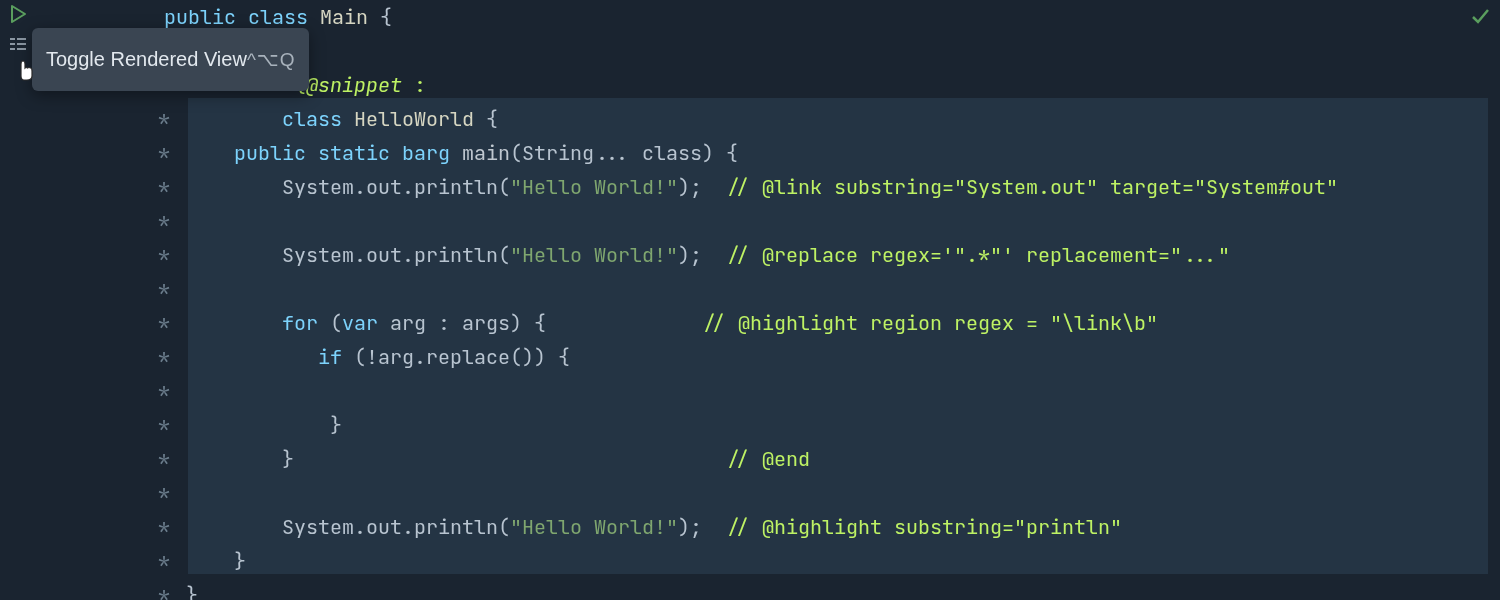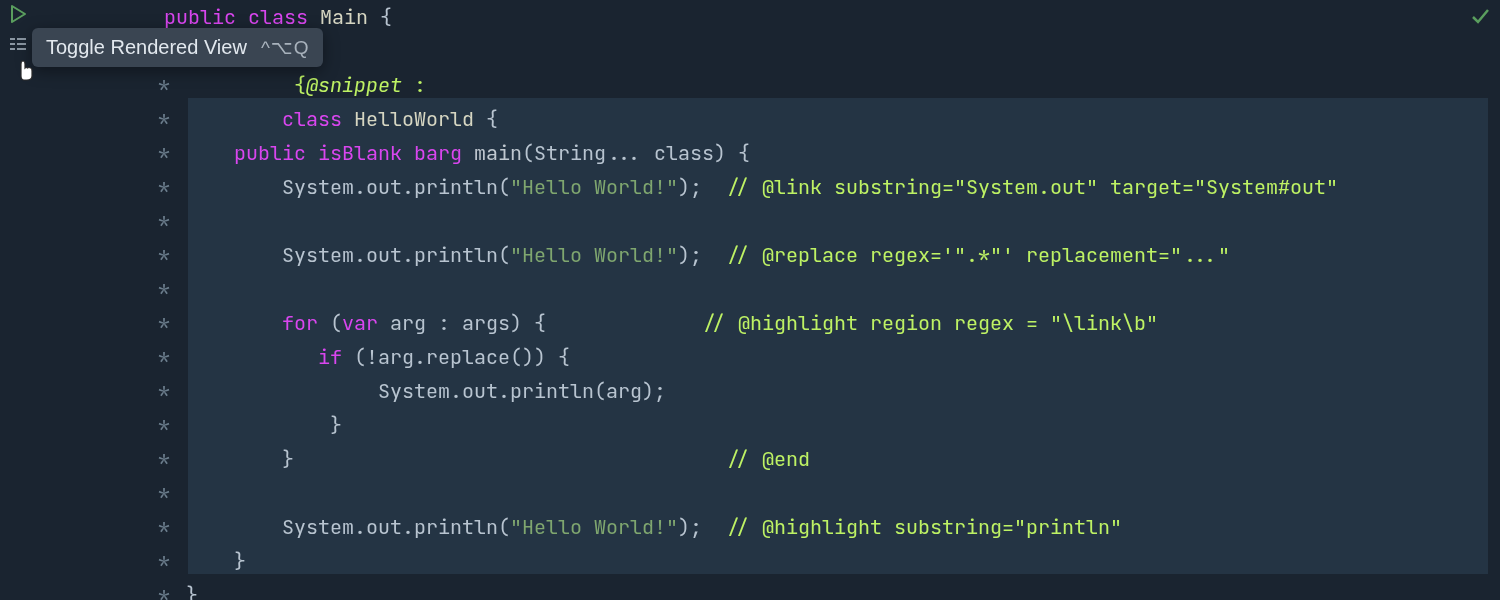--- a/index.html
+++ b/index.html
@@ -56,41 +56,40 @@
   .star-col {
     width: 118px;
     display: inline-block;
     text-align: right;
     padding-right: 16px;
     color: #6b7d8c;
     position: relative;
     z-index: 1;
   }
   .code-text { position: relative; z-index: 1; }
-  .kw { color: #d946ef; }
+  .kw { color: #7dd3fc; }
   .cls { color: #d6d6c2; }
   .fn { color: #c0c8d0; }
   .str { color: #7fa66f; }
   .cmt { color: #bef264; }
   .punct { color: #b8c4d0; }
   .tooltip {
     position: absolute;
     left: 32px;
     top: 28px;
     background: #3a4552;
     color: #e2e8ee;
-    padding: 8px 14px;
+    padding: 20px 14px;
     border-radius: 6px;
     font-family: -apple-system, "Segoe UI", sans-serif;
     font-size: 20px;
     box-shadow: 0 4px 16px rgba(0,0,0,0.4);
     z-index: 10;
     display: flex;
     align-items: center;
-    gap: 14px;
   }
   .tooltip .shortcut { color: #a8b2bc; font-size: 19px; letter-spacing: 1px; }
   .status-check {
     position: absolute;
     right: 10px;
     top: 6px;
   }
   .cursor-hand {
     position: absolute;
     left: 14px;
@@ -144,21 +143,21 @@
 
     <div class="line">
       <span class="star-col"> *</span>
       <span class="code-text">
         <span class="kw">class</span><span class="cls"> HelloWorld</span><span class="punct"> {</span>
       </span>
     </div>
 
     <div class="line">
       <span class="star-col"> *</span>
-      <span class="code-text">    <span class="kw">public</span><span class="kw"> isBlank</span><span class="kw"> barg</span><span class="fn"> main</span><span class="punct">(String... class) {</span></span>
+      <span class="code-text">    <span class="kw">public</span><span class="kw"> static</span><span class="kw"> barg</span><span class="fn"> main</span><span class="punct">(String... class) {</span></span>
     </div>
 
     <div class="line">
       <span class="star-col"> *</span>
       <span class="code-text">        <span class="punct">System.out.println(</span><span class="str">"Hello World!"</span><span class="punct">);  </span><span class="cmt">// @link substring="System.out" target="System#out"</span></span>
     </div>
 
     <div class="line">
       <span class="star-col"> *</span>
     </div>
@@ -177,21 +176,20 @@
       <span class="code-text">        <span class="kw">for</span><span class="punct"> (</span><span class="kw">var</span><span class="punct"> arg : args) {</span><span>             </span><span class="cmt">// @highlight region regex = "\link\b"</span></span>
     </div>
 
     <div class="line">
       <span class="star-col"> *</span>
       <span class="code-text">           <span class="kw">if</span><span class="punct"> (!arg.replace()) {</span></span>
     </div>
 
     <div class="line">
       <span class="star-col"> *</span>
-      <span class="code-text">                <span class="punct">System.out.println(arg);</span></span>
     </div>
 
     <div class="line">
       <span class="star-col"> *</span>
       <span class="code-text">            <span class="punct">}</span></span>
     </div>
 
     <div class="line">
       <span class="star-col"> *</span>
       <span class="code-text">        <span class="punct">}</span><span>                                    </span><span class="cmt">// @end</span></span>

